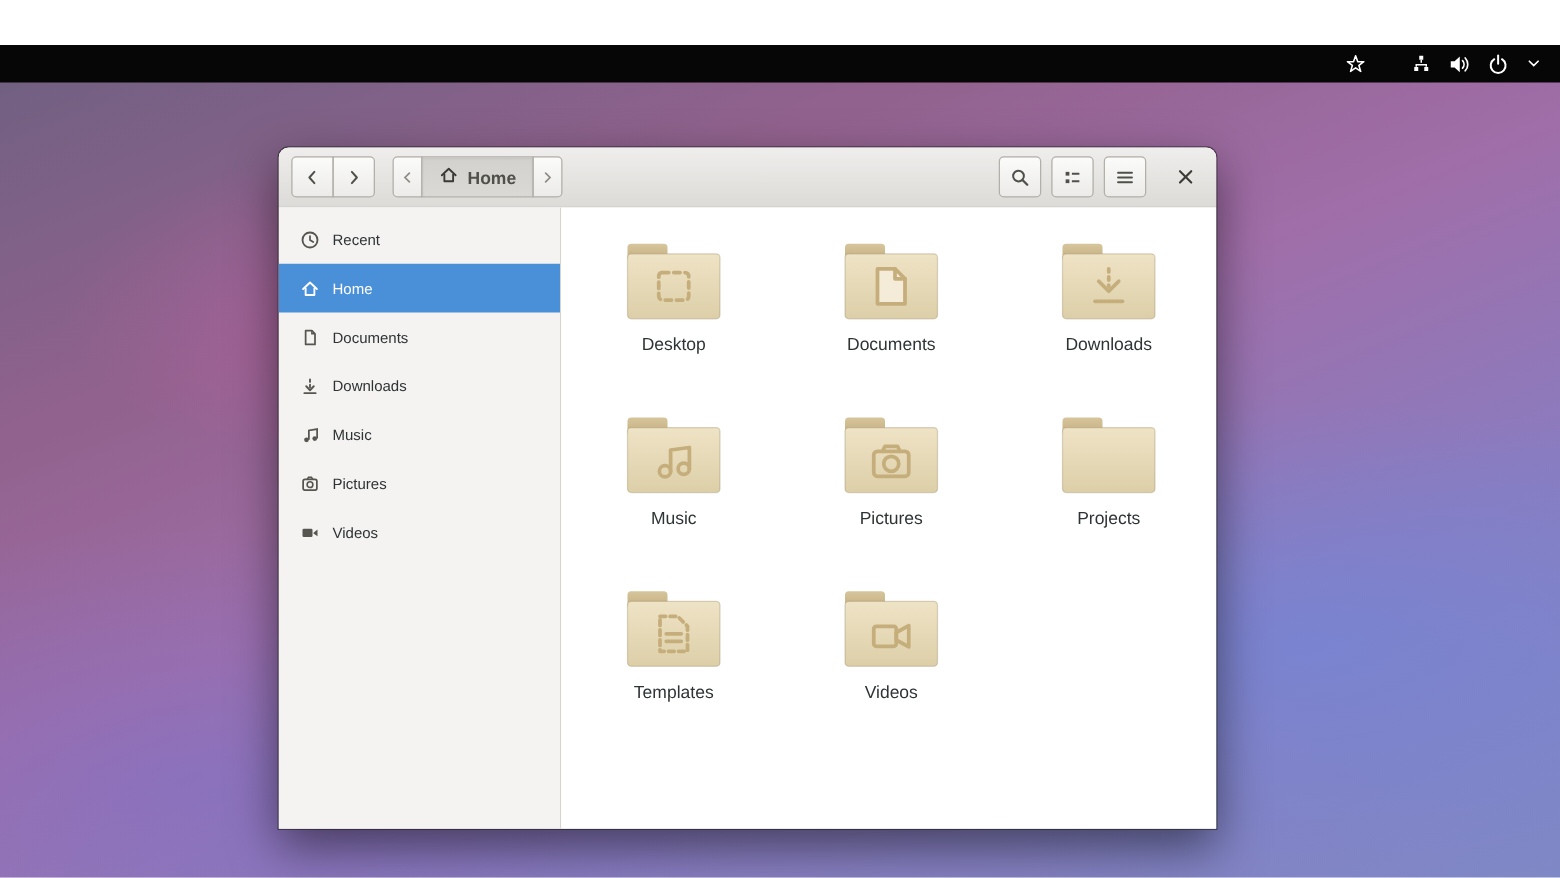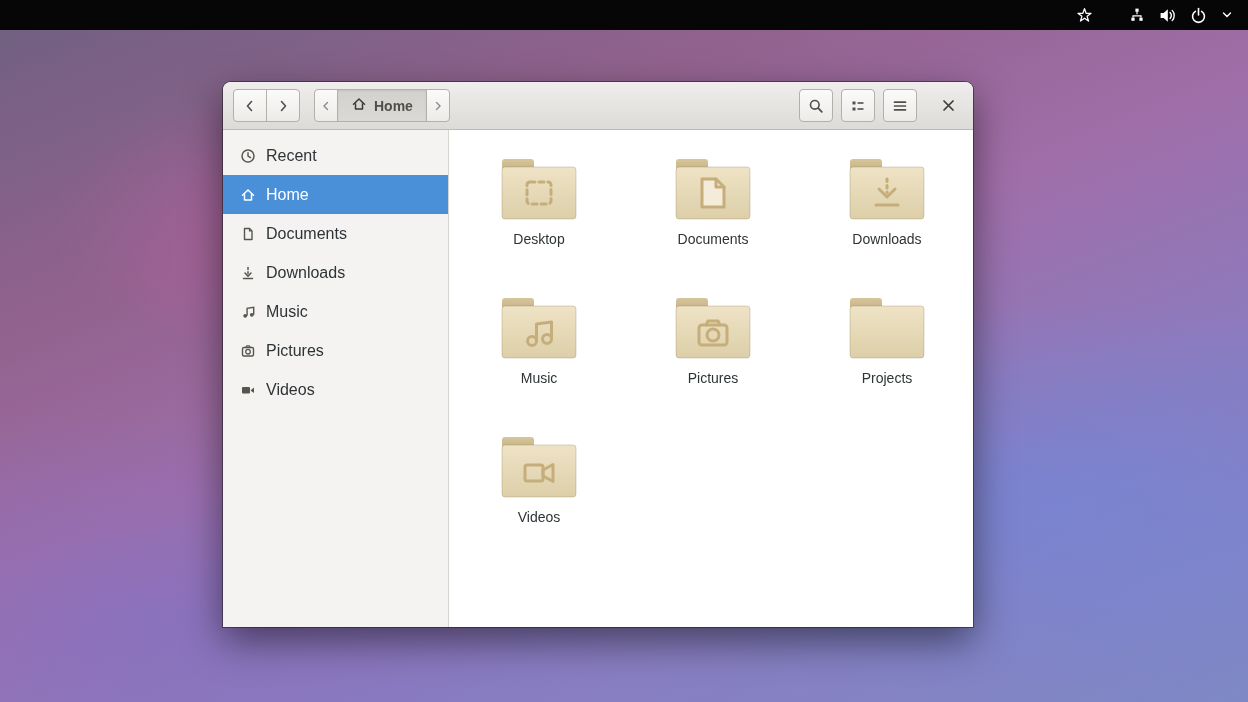--- a/index.html
+++ b/index.html
@@ -7,20 +7,21 @@
     font-family:"Liberation Sans", sans-serif; color:#2e3436; }
 
   
   .desktop {
     position:absolute; inset:0;
     background:
       radial-gradient(ellipse 45% 35% at 32% 32%, rgba(205,96,172,0.50), transparent 62%),
       radial-gradient(ellipse 55% 45% at 84% 72%, rgba(110,136,220,0.55), transparent 65%),
       radial-gradient(ellipse 60% 50% at 12% 88%, rgba(122,112,204,0.45), transparent 60%),
       linear-gradient(158deg, #6e6080 0%, #92628e 28%, #a06ea8 48%, #8a7cc0 72%, #7f88c6 100%);
+    margin-top: 36px;
   }
 
   
   .topbar {
     position:absolute; top:0; left:0; right:0; height:30px;
     background:#060606; display:flex; align-items:center;
     justify-content:flex-end; padding-right:8px; z-index:50;
   }
   .tb-btn { height:30px; display:flex; align-items:center; justify-content:center;
     padding:0 7px; color:#fff; cursor:default; }
@@ -73,21 +74,21 @@
   
   .content { flex:1; display:flex; min-height:0; border-radius:0; overflow:hidden; }
 
   
   .sidebar {
     width:226px; flex:0 0 226px; background:#f4f3f1;
     border-right:1px solid #d8d5d0; padding-top:6px;
   }
   .side-item {
     height:39px; display:flex; align-items:center;
-    padding-left:17px; gap:10px; font-size:16px; color:#2e3436; cursor:default;
+    padding-left:17px; gap:10px; font-size:12px; color:#2e3436; cursor:default;
   }
   .side-item .s-icon { width:16px; height:16px; color:#57554f; display:flex; }
   .side-item.selected { background:#4a90d9; color:#ffffff; }
   .side-item.selected .s-icon { color:#ffffff; }
 
   
   .main {
     flex:1; background:#ffffff;
     padding:25px 0 0 15px;
     display:grid; grid-template-columns:repeat(3,150px);
@@ -366,20 +367,29 @@
 
         <div class="file-item">
           <svg class="folder" viewBox="0 0 90 70">
             <rect x="8" y="4" width="32" height="14" rx="3" fill="url(#gFolderTab)"></rect>
             <rect x="8" y="12" width="74" height="52" rx="3" fill="url(#gFolderBody)" stroke="rgba(120,100,55,0.25)" stroke-width="1"></rect>
           </svg>
           <div class="file-label">Projects</div>
         </div>
 
 
+        <div class="file-item">
+          <svg class="folder" viewBox="0 0 90 70">
+            <rect x="8" y="4" width="32" height="14" rx="3" fill="url(#gFolderTab)"></rect>
+            <rect x="8" y="12" width="74" height="52" rx="3" fill="url(#gFolderBody)" stroke="rgba(120,100,55,0.25)" stroke-width="1"></rect>
+            <path class="emblem" d="M34 24 H48 L56 32 V52 H34 Z" stroke-dasharray="4.5 3.5"></path>
+            <path class="emblem" d="M39 38 H51 M39 44 H51" stroke-width="2.4"></path>
+          </svg>
+          <div class="file-label">Templates</div>
+        </div>
 
         <div class="file-item">
           <svg class="folder" viewBox="0 0 90 70">
             <rect x="8" y="4" width="32" height="14" rx="3" fill="url(#gFolderTab)"></rect>
             <rect x="8" y="12" width="74" height="52" rx="3" fill="url(#gFolderBody)" stroke="rgba(120,100,55,0.25)" stroke-width="1"></rect>
             <rect class="emblem" x="31" y="32" width="18" height="16" rx="2"></rect>
             <path class="emblem" d="M49 37 L59 31.5 V48.5 L49 43 Z"></path>
           </svg>
           <div class="file-label">Videos</div>
         </div>

